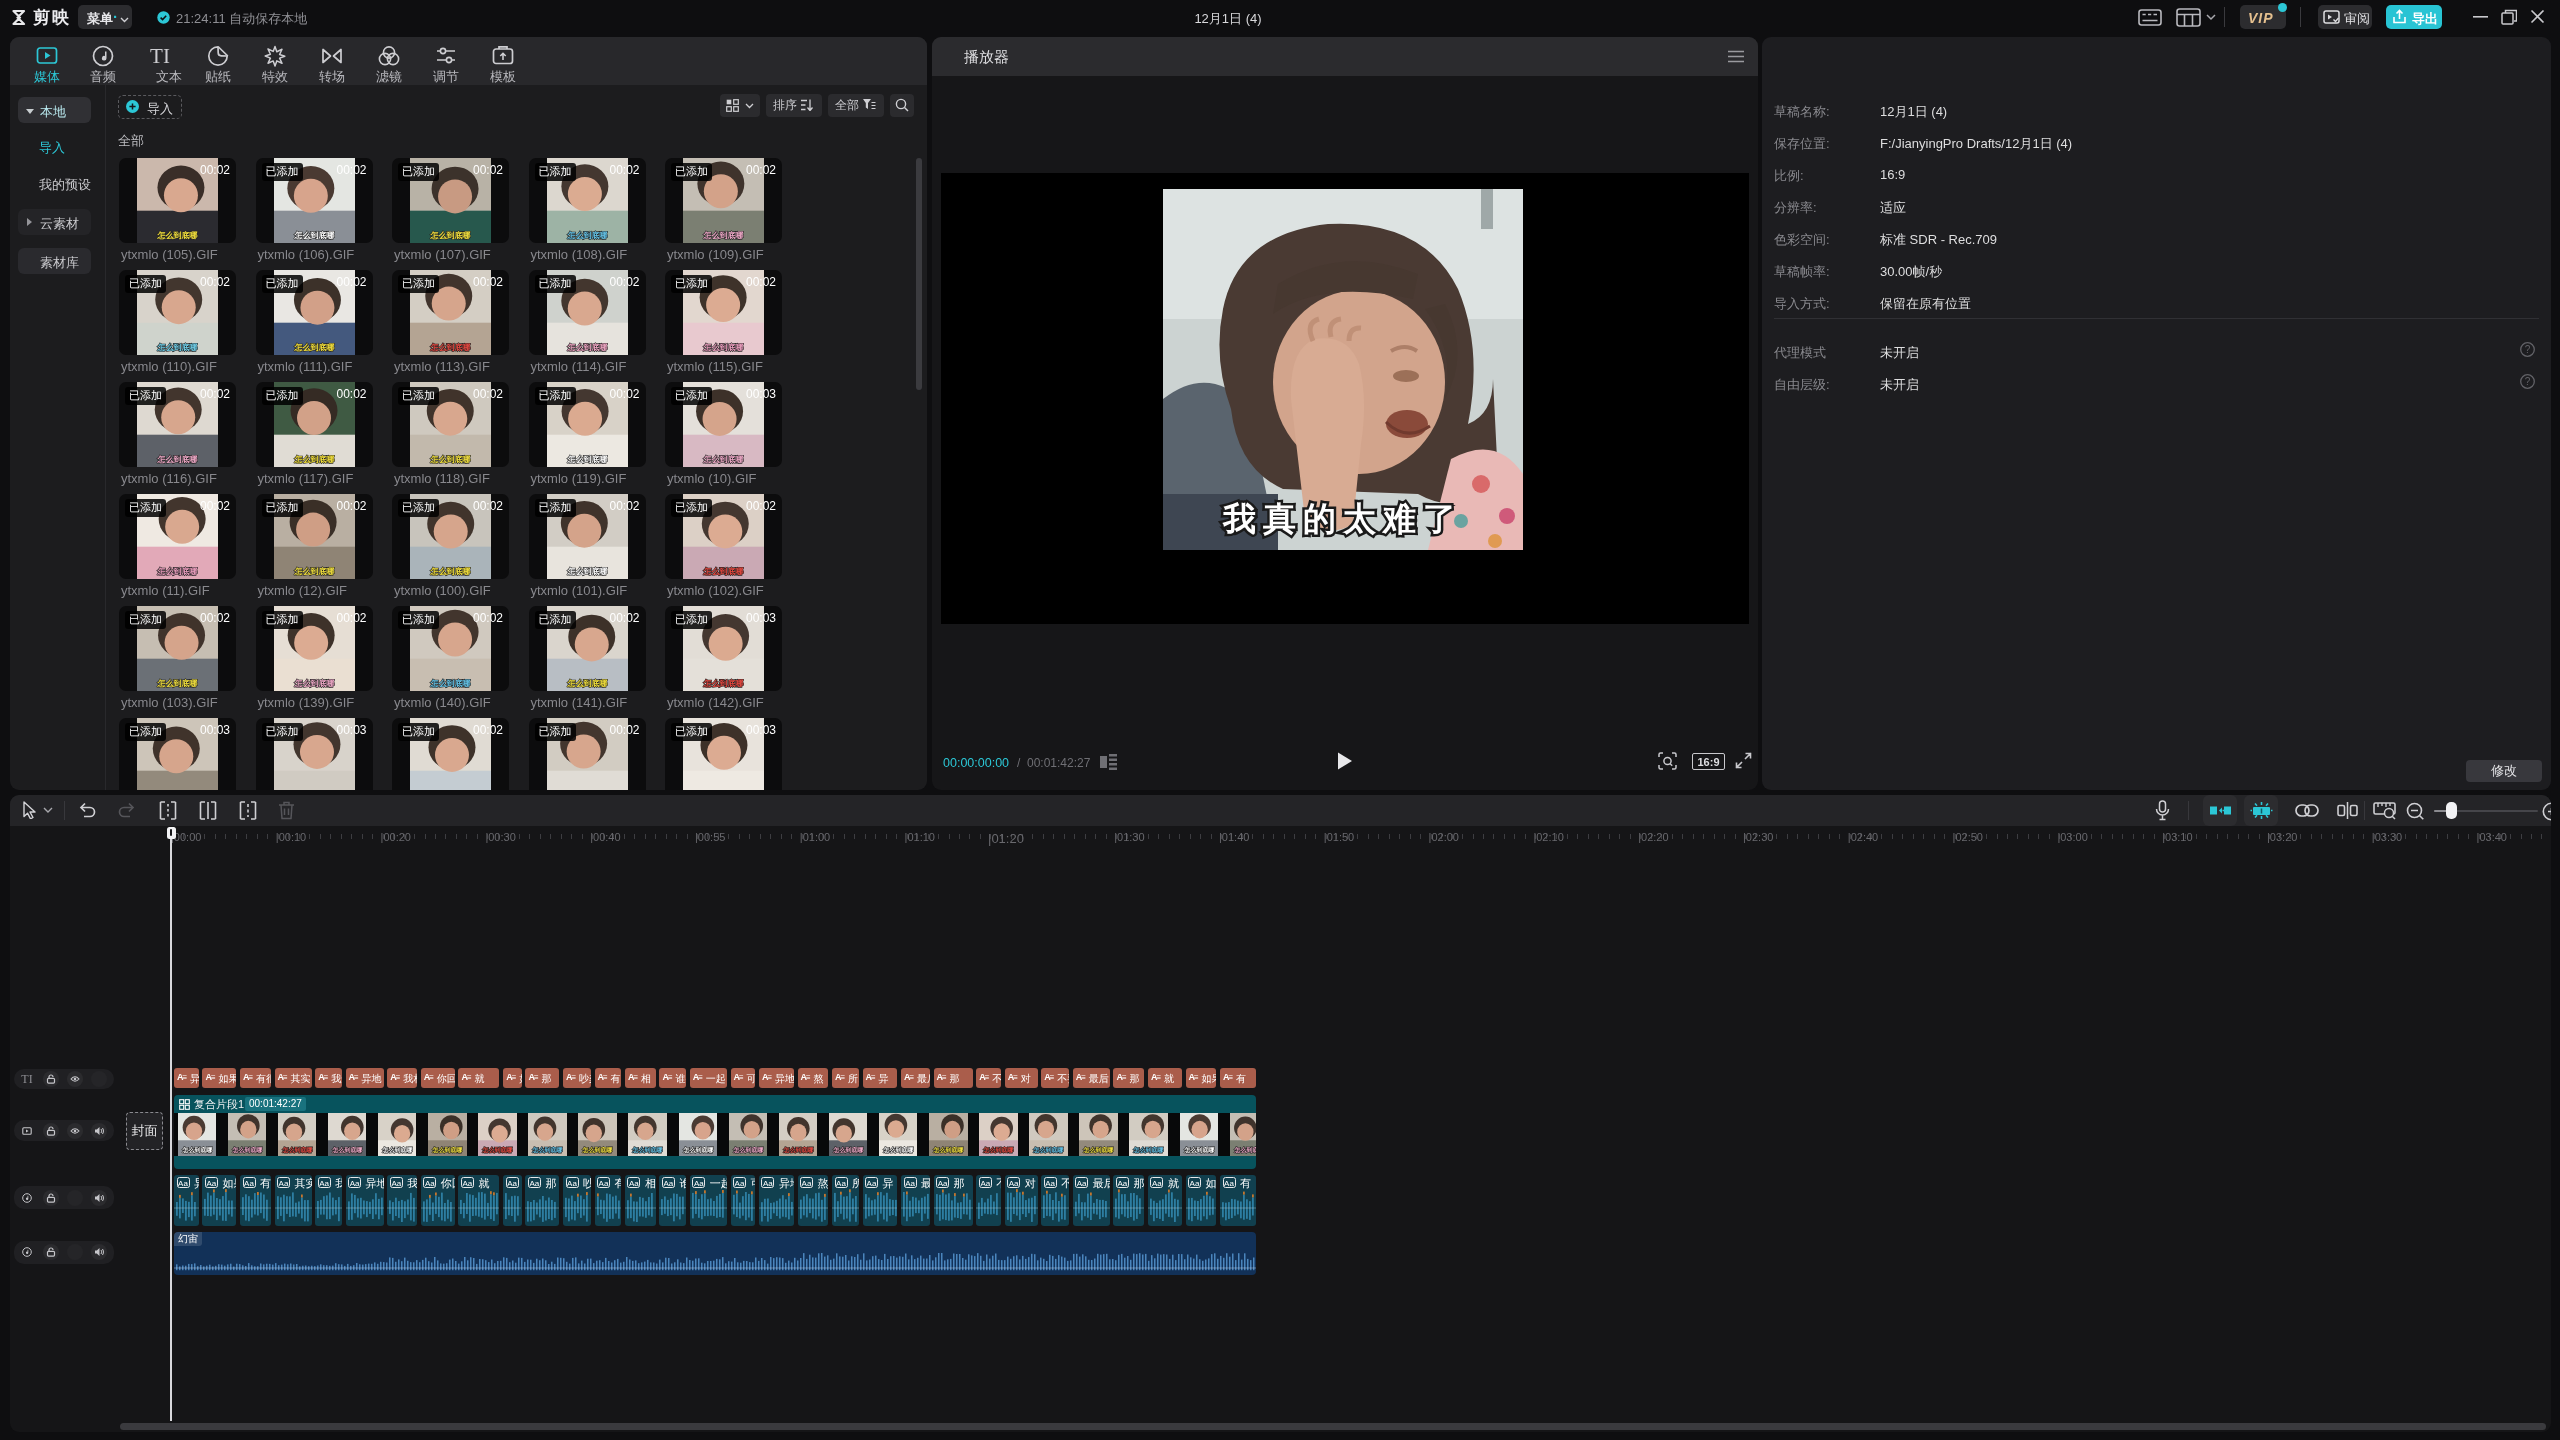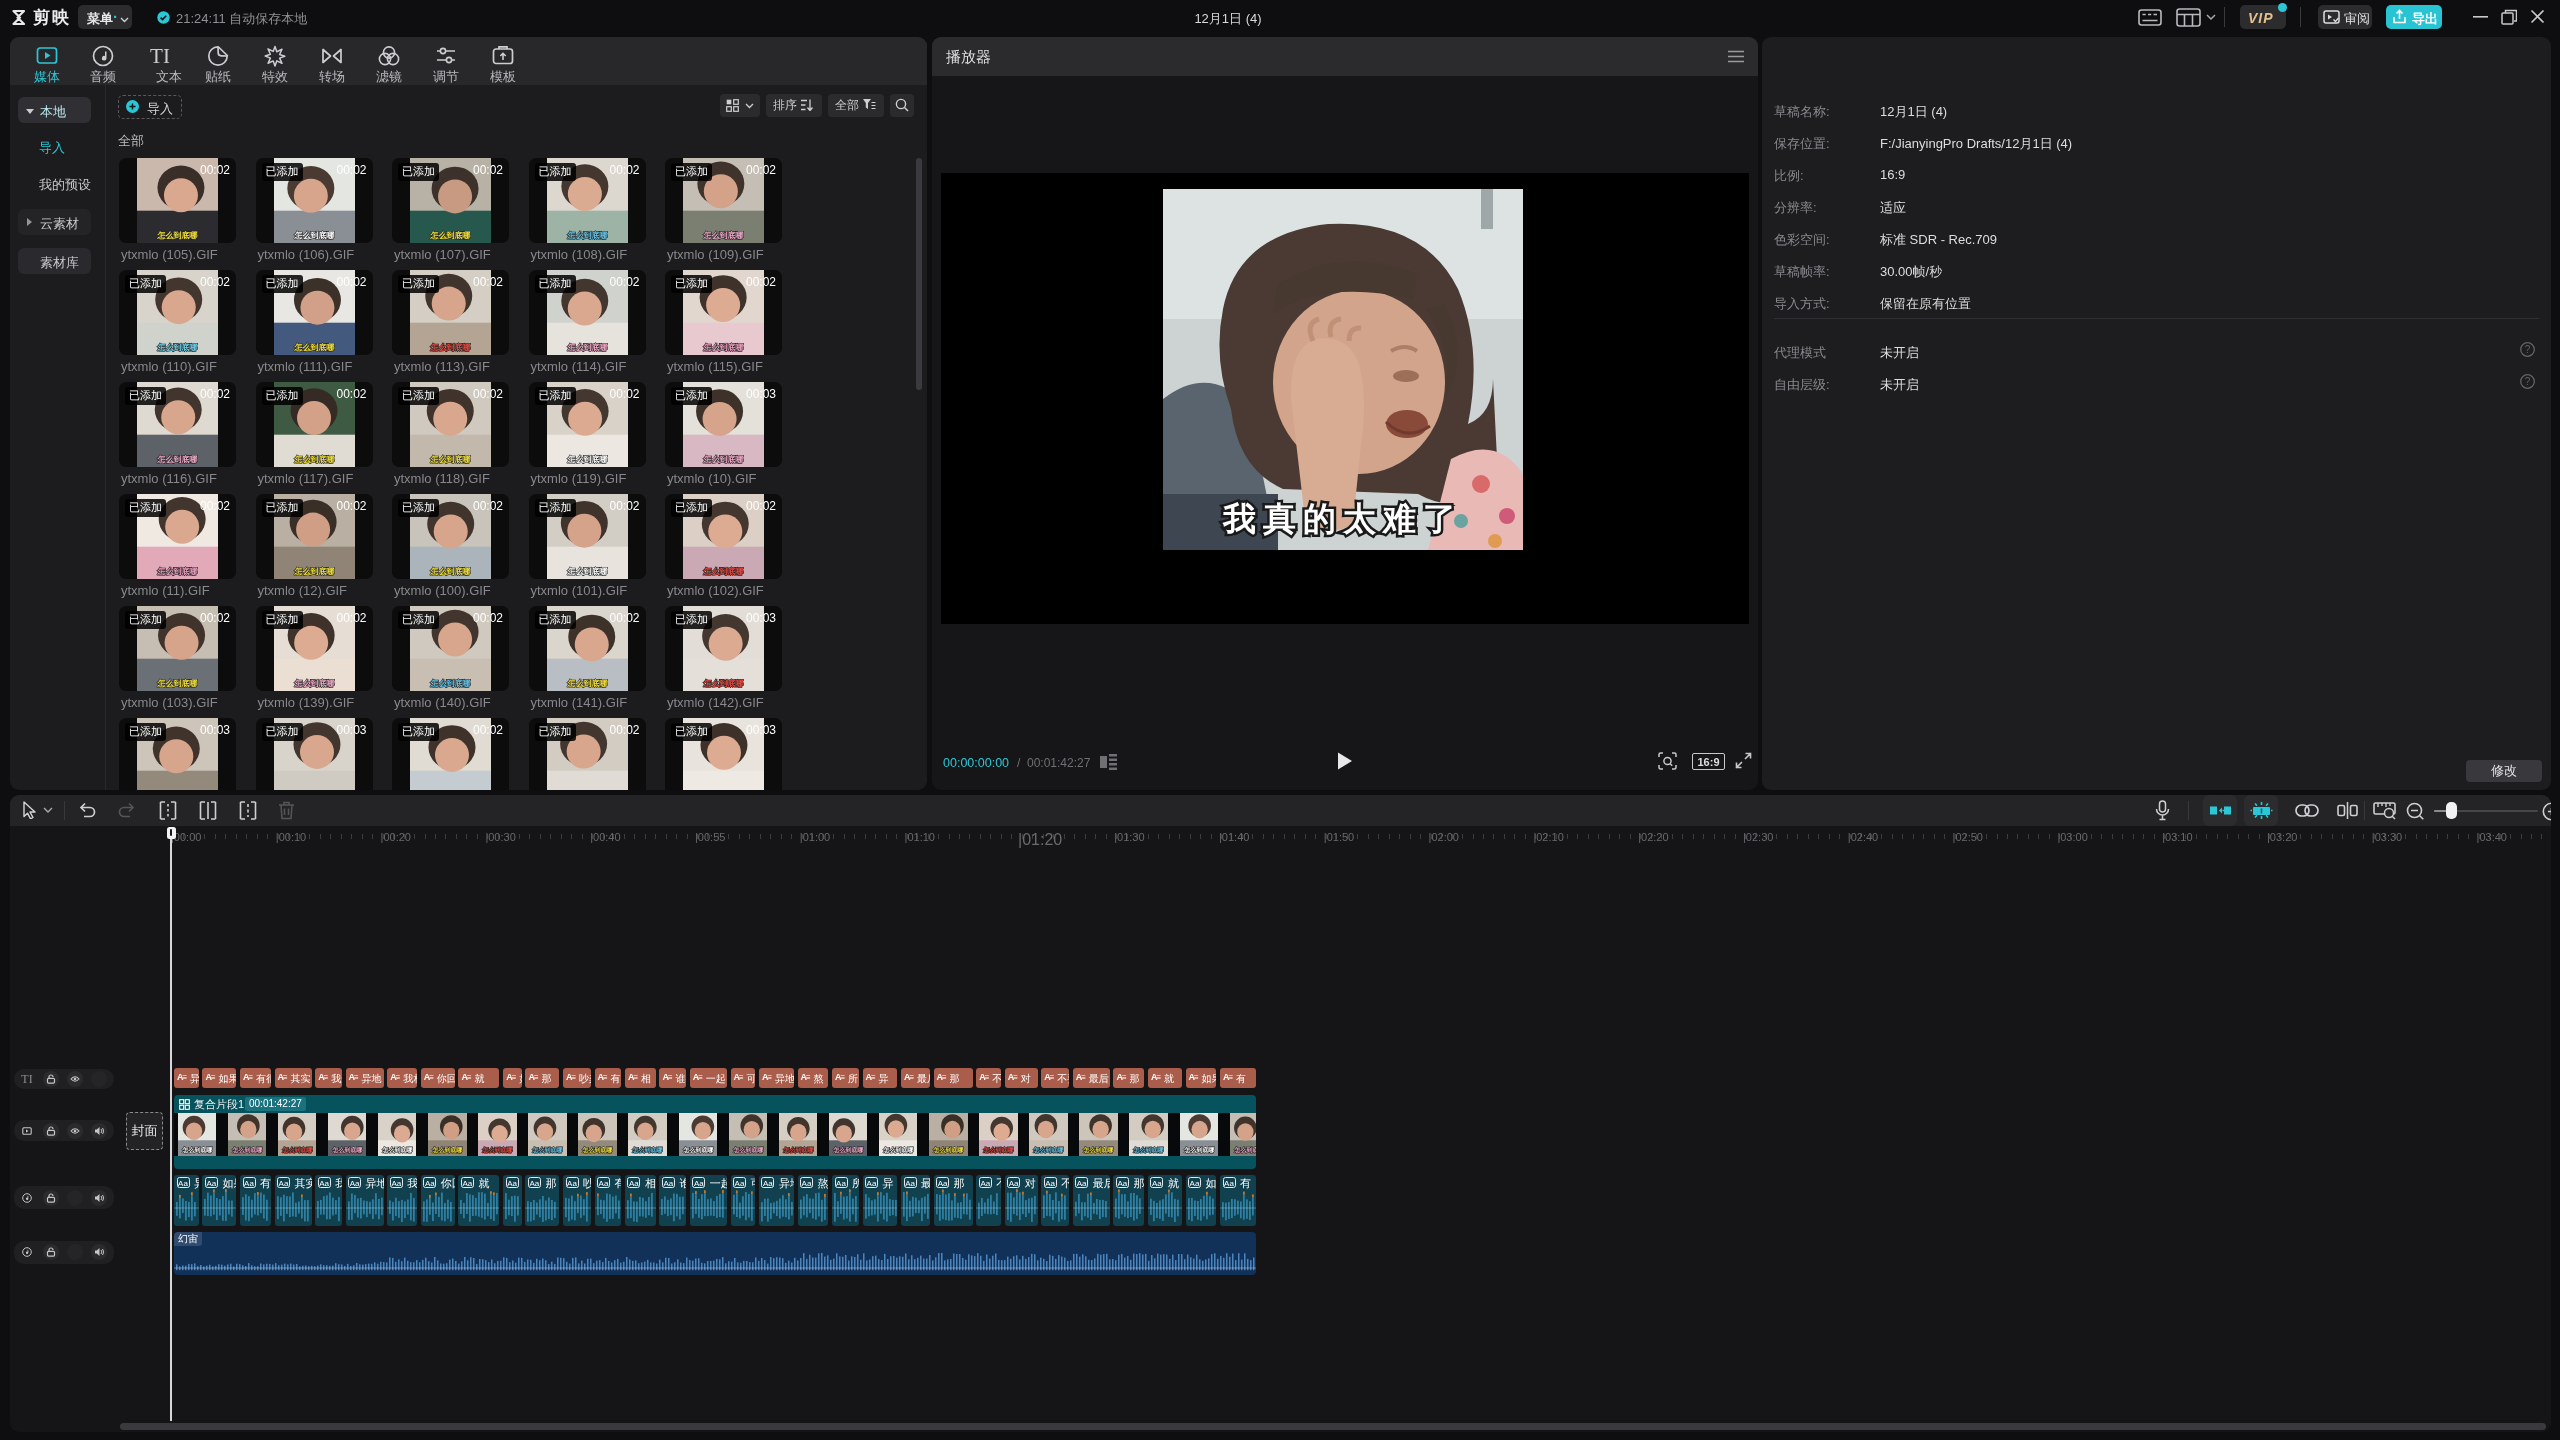--- a/index.html
+++ b/index.html
@@ -1,20 +1,20 @@
 <!DOCTYPE html>
 <html><head><meta charset="utf-8">
 <style>
 *{margin:0;padding:0;box-sizing:border-box}
 html,body{width:2560px;height:1440px;overflow:hidden;background:#0e0e10;
   font-family:"Liberation Sans",sans-serif;-webkit-font-smoothing:antialiased}
 .abs{position:absolute}
 .panel{position:absolute;border-radius:9px;overflow:hidden}
 .hdr{position:absolute;left:0;top:0;right:0;height:39px;background:#2b2b2e;color:#dfdfe2;
-  font-size:15px;line-height:39px;padding-left:14px}
+  font-size:15px;line-height:39px;padding-left:32px}
 svg{display:block}
 </style></head>
 <body>
 
 <div class="abs" style="left:0;top:0;width:2560px;height:34px;background:#0e0e10"></div>
 <svg class="abs" style="left:12px;top:8px" width="19" height="19" viewBox="0 0 19 19">
  <path d="M1.5 3 L12 3 L5.5 9.5 L12 16 L1.5 16 L8 9.5 Z" fill="none" stroke="#e8e8ea" stroke-width="2.2" stroke-linejoin="round"></path>
 </svg>
 <div class="abs" style="left:33px;top:6px;color:#ececef;font-size:17px;font-weight:bold;letter-spacing:2px">剪映</div>
 <div class="abs" style="left:78px;top:5px;width:54px;height:24px;background:#2c2c2f;border-radius:5px;color:#e6e6e9;font-size:13px;font-weight:bold;line-height:24px;padding-left:9px">菜单<span style="color:#2cc7d6;font-size:15px;vertical-align:1px">·</span><svg style="display:inline;vertical-align:0px;margin-left:2px" width="9" height="6" viewBox="0 0 9 6">
@@ -734,21 +734,21 @@
     </svg>
 <div class="abs" style="left:163px;top:39px;width:2378px;height:5px;background:repeating-linear-gradient(90deg,#3d3d41 0,#3d3d41 1px,transparent 1px,transparent 10.48px)"></div>
     <div class="abs" style="left:161.0px;top:36px;color:#69696e;font-size:11px">|00:00</div>
     <div class="abs" style="left:265.8px;top:36px;color:#69696e;font-size:11px">|00:10</div>
     <div class="abs" style="left:370.6px;top:36px;color:#69696e;font-size:11px">|00:20</div>
     <div class="abs" style="left:475.4px;top:36px;color:#69696e;font-size:11px">|00:30</div>
     <div class="abs" style="left:580.2px;top:36px;color:#69696e;font-size:11px">|00:40</div>
     <div class="abs" style="left:685.0px;top:36px;color:#69696e;font-size:11px">|00:55</div>
     <div class="abs" style="left:789.8px;top:36px;color:#69696e;font-size:11px">|01:00</div>
     <div class="abs" style="left:894.6px;top:36px;color:#69696e;font-size:11px">|01:10</div>
-    <div class="abs" style="left:1008px;top:36px;color:#69696e;font-size:16px">|01:20</div>
+    <div class="abs" style="left:978px;top:36px;color:#69696e;font-size:13px">|01:20</div>
     <div class="abs" style="left:1104.2px;top:36px;color:#69696e;font-size:11px">|01:30</div>
     <div class="abs" style="left:1209.0px;top:36px;color:#69696e;font-size:11px">|01:40</div>
     <div class="abs" style="left:1313.8px;top:36px;color:#69696e;font-size:11px">|01:50</div>
     <div class="abs" style="left:1418.6px;top:36px;color:#69696e;font-size:11px">|02:00</div>
     <div class="abs" style="left:1523.4px;top:36px;color:#69696e;font-size:11px">|02:10</div>
     <div class="abs" style="left:1628.2px;top:36px;color:#69696e;font-size:11px">|02:20</div>
     <div class="abs" style="left:1733.0px;top:36px;color:#69696e;font-size:11px">|02:30</div>
     <div class="abs" style="left:1837.8px;top:36px;color:#69696e;font-size:11px">|02:40</div>
     <div class="abs" style="left:1942.6px;top:36px;color:#69696e;font-size:11px">|02:50</div>
     <div class="abs" style="left:2047.4px;top:36px;color:#69696e;font-size:11px">|03:00</div>

